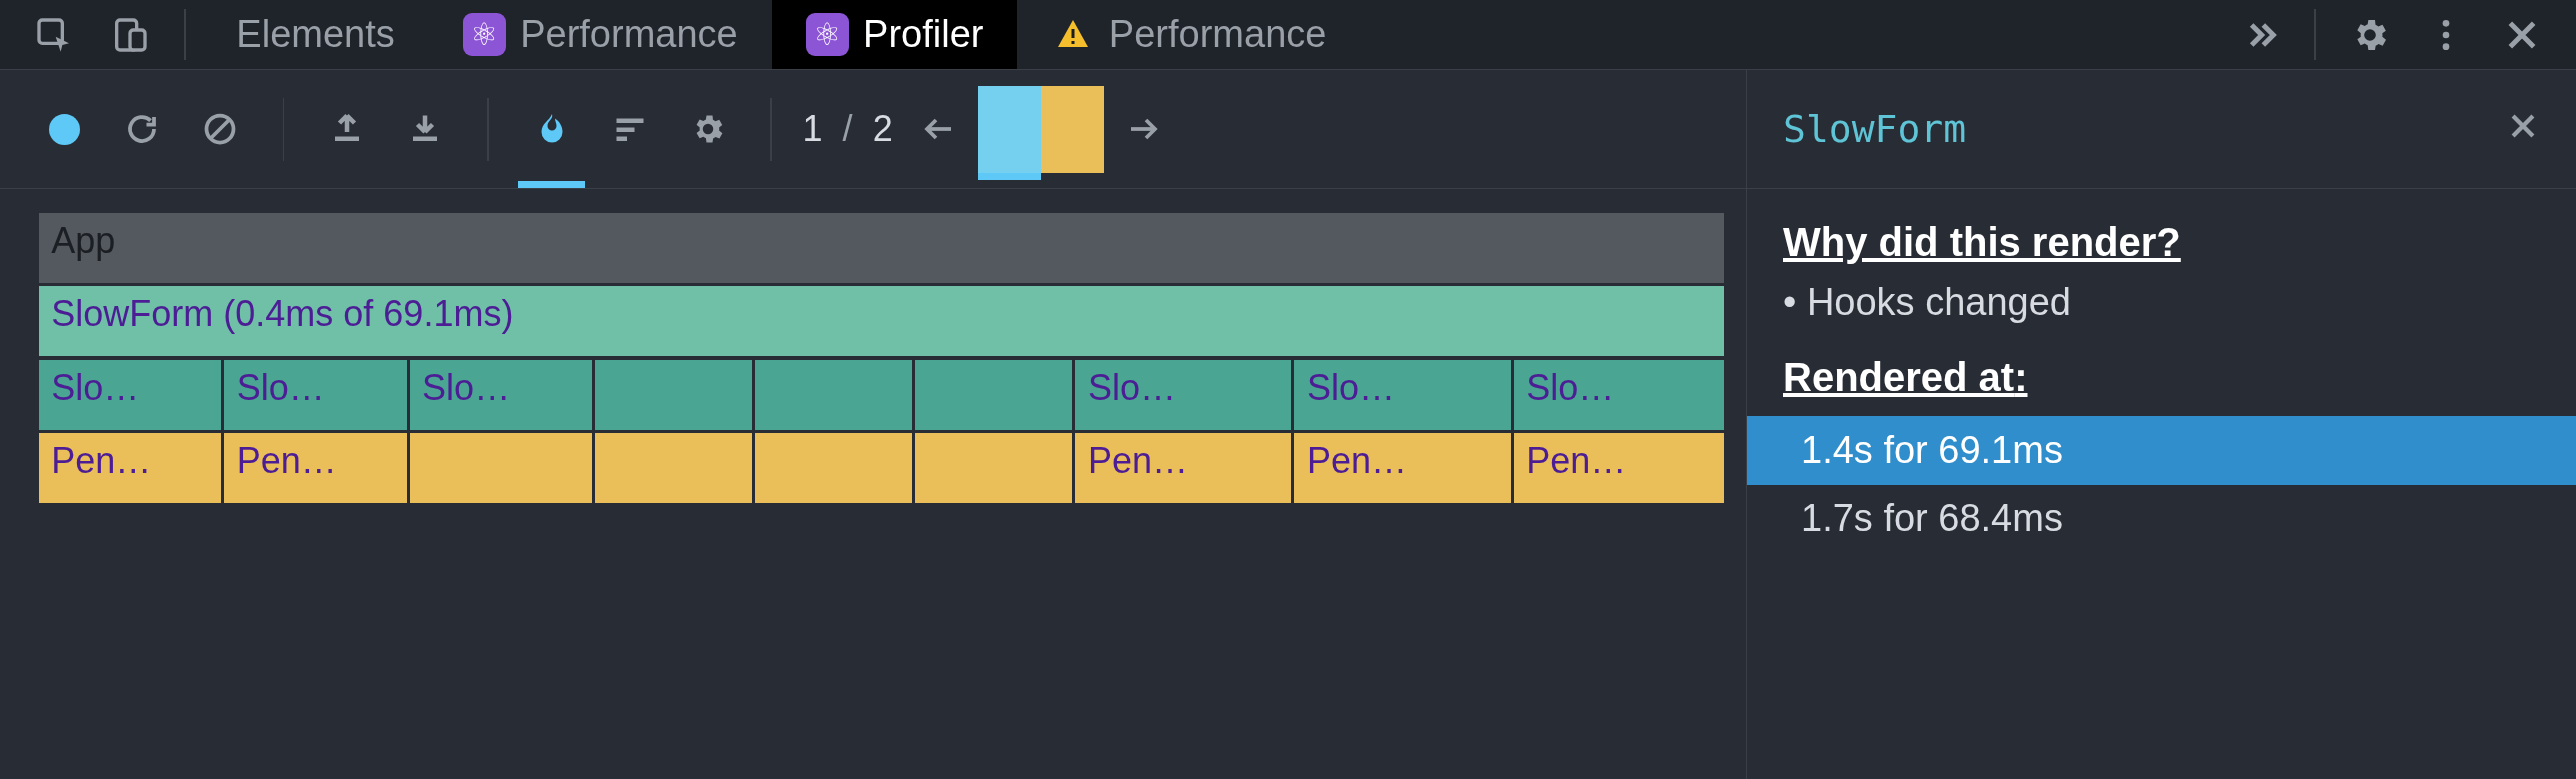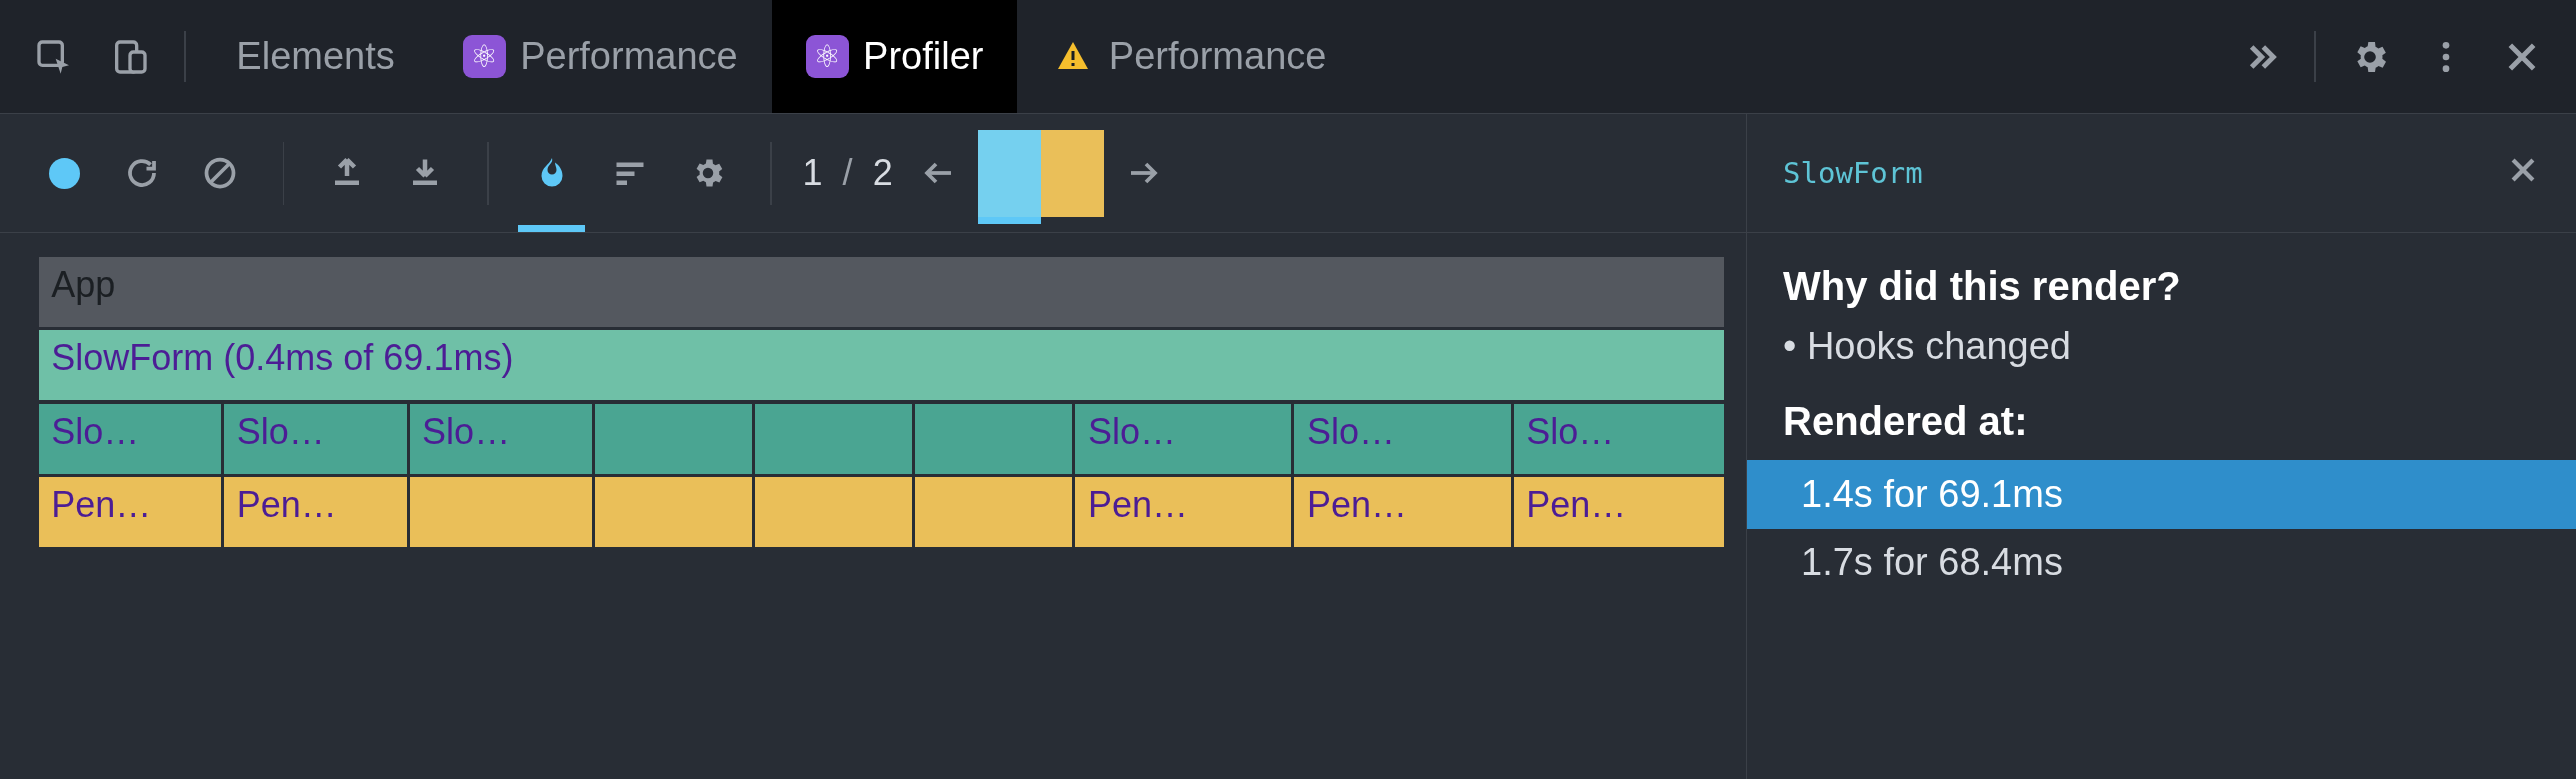--- a/index.html
+++ b/index.html
@@ -27,21 +27,21 @@
     background:var(--bg);
     font-family:-apple-system,BlinkMacSystemFont,"Segoe UI",Helvetica,Arial,sans-serif;
     color:var(--text);
     overflow:hidden;
     transform-origin:top left;
   }
   .root{display:flex;flex-direction:column;width:100%;height:100%;}
 
   
   .tabstrip{
-    display:flex;align-items:center;height:114px;
+    display:flex;align-items:center;height:70px;
     background:var(--bg-darker);
     border-bottom:1.8px solid var(--panel-sep);
     padding:0 16.2px;
   }
   .ts-btn{
     display:flex;align-items:center;justify-content:center;
     width:76px;height:76px;color:var(--text-muted);
   }
   .ts-btn svg{width:40px;height:40px;}
   .ts-sep{width:1.8px;height:51px;background:var(--panel-sep);margin:0 16.2px;}
@@ -91,21 +91,21 @@
   .commit-bar.selected::after{
     content:"";position:absolute;bottom:-7.2px;height:7.2px;left:0;width:63px;background:var(--accent);
   }
   .toolbar-right{
     position:absolute;right:0;top:0;height:100%;
     display:flex;align-items:center;width:830px;
     border-left:1.8px solid var(--panel-sep);
     padding:0 36px;
     font-family:ui-monospace,Menlo,Consolas,monospace;
   }
-  .toolbar-right .comp-name{color:var(--title-cyan);font-size:29px;flex:1;}
+  .toolbar-right .comp-name{color:var(--title-cyan);font-size:38px;flex:1;}
   .toolbar-right .close{color:var(--text-muted);font-size:40px;}
 
   
   .main{flex:1;display:flex;min-height:0;}
   .flame-pane{flex:1;padding:23.5px 21.7px 0 21.7px;min-width:0;}
   .flame{width:100%;}
   .flame-row{display:flex;height:70px;margin-bottom:3.6px;padding-left:17px;}
   .flame-cell{
     overflow:hidden;white-space:nowrap;text-overflow:ellipsis;
     padding:7.2px 12.6px 0 12.6px;font-size:36px;color:#4c1d95;
@@ -115,21 +115,21 @@
   .flame-cell.app{background:var(--row-app);color:#1b1f23;}
   .flame-cell.green{background:var(--row-green);}
   .flame-cell.teal{background:var(--row-teal);}
   .flame-cell.yellow{background:var(--row-yellow);}
 
   .detail-pane{
     width:830px;border-left:1.8px solid var(--panel-sep);
     padding:31px 0 0 0;font-size:38px;
   }
   .detail-pane h3{
-    margin:0 0 16.2px 36px;font-size:40px;font-weight:700;color:#fff;
+    margin:0 0 16.2px 36px;font-size:40px;font-weight:700;color:#fff;text-decoration:underline;
   }
   .detail-pane .bullet{margin:0 17px 31px 36px;color:var(--text);font-size:38px;}
   .render-list{margin-top:0;}
   .render-item{
     padding:12.6px 0 12.6px 54px;font-size:38px;
   }
   .render-item.sel{background:var(--accent-blue);color:#fff;}
   .colon{color:#fff;}
 </style>
 </head>

